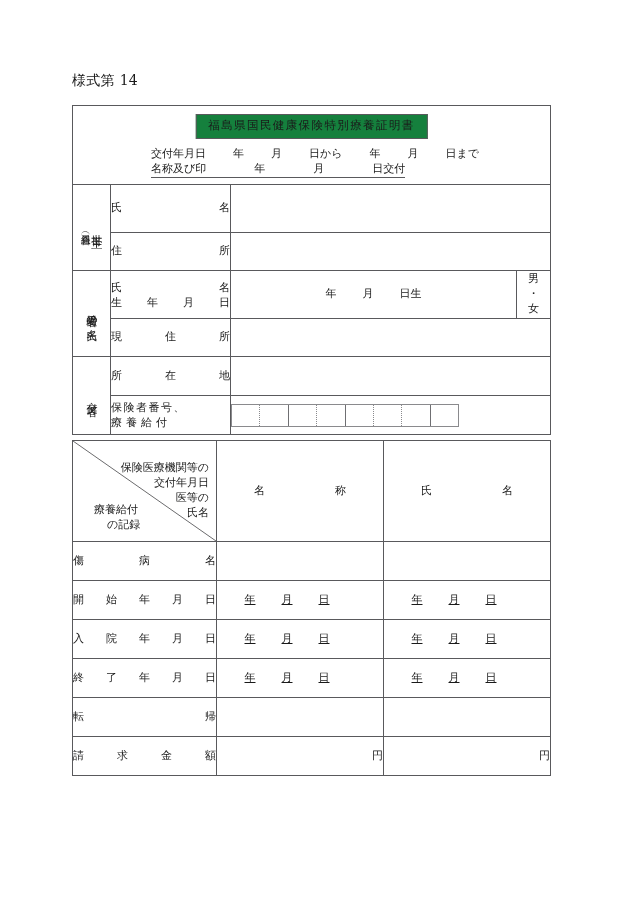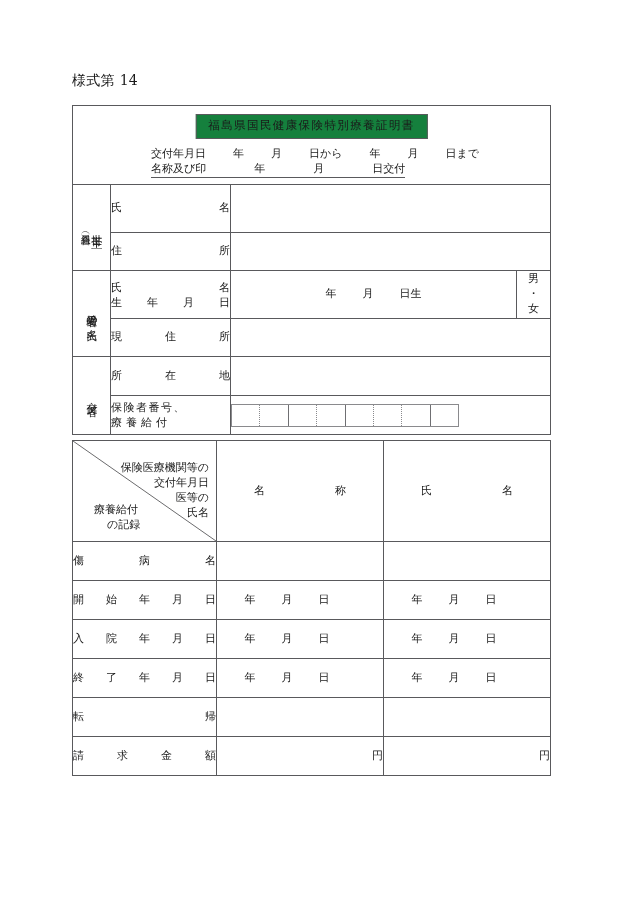--- a/index.html
+++ b/index.html
@@ -131,21 +131,21 @@
     width: 100%;
     white-space: nowrap;
   }
   .lbl-stack { display: block; line-height: 15px; }
 
   
   .field { padding: 0 10px; }
   .rt { text-align: right; white-space: nowrap; }
   .date-hint { white-space: nowrap; text-align: center; }
   .date-hint .sp { display: inline-block; width: 26px; }
-  .date-hint-pad { padding-right: 26px; }
+  .date-hint-pad { padding-right: 26px; text-decoration: underline; }
 
   
   .sex {
     text-align: center;
     font-size: 10.5px;
     line-height: 12px;
   }
 
   
   .numbox-wrap {

